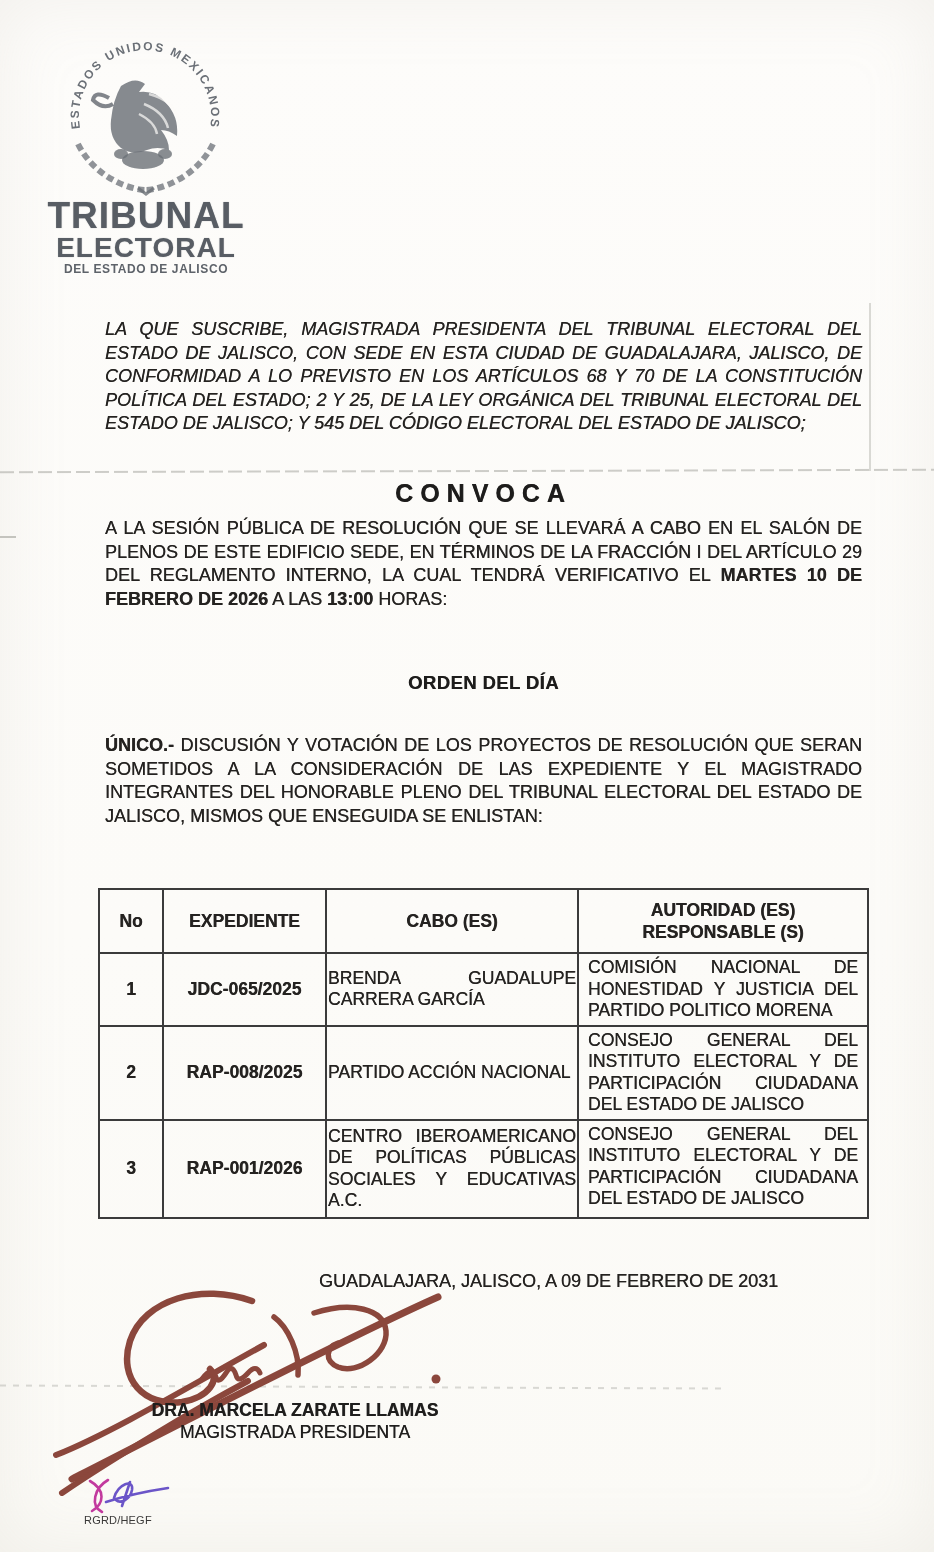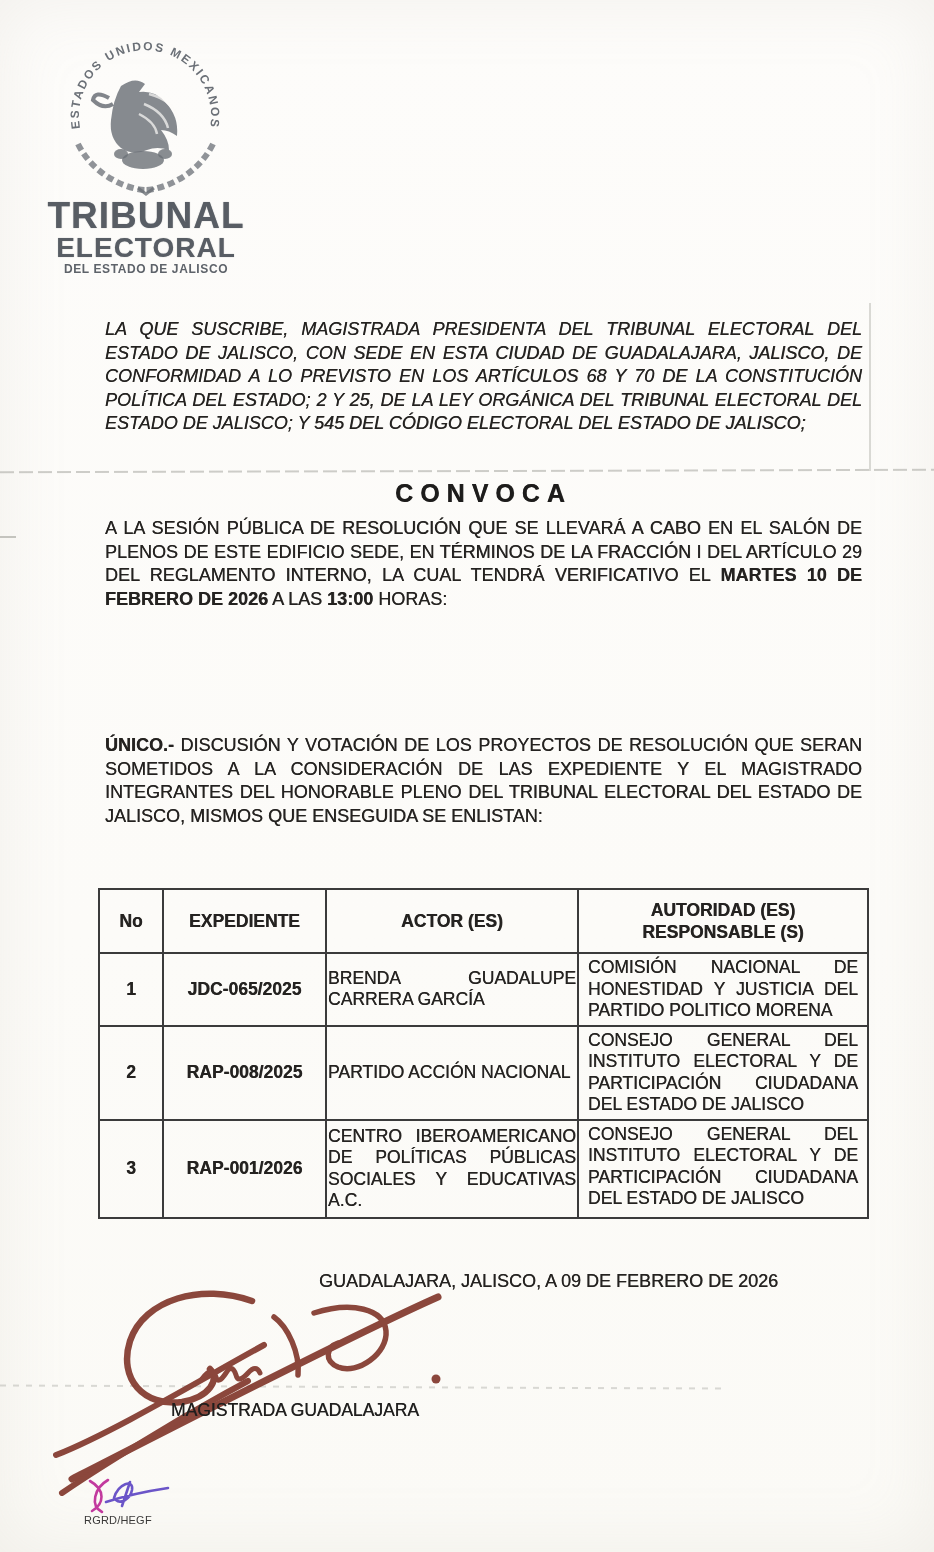--- a/index.html
+++ b/index.html
@@ -105,36 +105,37 @@
     <div class="wordmark-2">ELECTORAL</div>
     <div class="wordmark-3">DEL ESTADO DE JALISCO</div>
   </div>
 
   <div class="para p-intro">LA QUE SUSCRIBE, MAGISTRADA PRESIDENTA DEL TRIBUNAL ELECTORAL DEL ESTADO DE JALISCO, CON SEDE EN ESTA CIUDAD DE GUADALAJARA, JALISCO, DE CONFORMIDAD A LO PREVISTO EN LOS ARTÍCULOS 68 Y 70 DE LA CONSTITUCIÓN POLÍTICA DEL ESTADO; 2 Y 25, DE LA LEY ORGÁNICA DEL TRIBUNAL ELECTORAL DEL ESTADO DE JALISCO; Y 545 DEL CÓDIGO ELECTORAL DEL ESTADO DE JALISCO;</div>
 
   <div class="heading h-convoca">CONVOCA</div>
 
   <div class="para p-session"><span>A LA SESIÓN PÚBLICA DE RESOLUCIÓN QUE SE LLEVARÁ A CABO EN EL SALÓN DE PLENOS DE ESTE EDIFICIO SEDE, EN TÉRMINOS DE LA FRACCIÓN I DEL ARTÍCULO 29 DEL REGLAMENTO INTERNO, LA CUAL TENDRÁ VERIFICATIVO EL </span><span style="font-weight: 700;">MARTES 10 DE FEBRERO DE 2026</span><span> A LAS </span><span style="font-weight: 700;">13:00</span><span> HORAS:</span></div>
 
+  <div class="heading h-orden">ORDEN DEL DÍA</div>
 
   <div class="para p-unico"><span style="font-weight: 700;">ÚNICO.-</span><span> DISCUSIÓN Y VOTACIÓN DE LOS PROYECTOS DE RESOLUCIÓN QUE SERAN SOMETIDOS A LA CONSIDERACIÓN DE LAS EXPEDIENTE Y EL MAGISTRADO INTEGRANTES DEL HONORABLE PLENO DEL TRIBUNAL ELECTORAL DEL ESTADO DE JALISCO, MISMOS QUE ENSEGUIDA SE ENLISTAN:</span></div>
 
   <div class="table-wrap">
     <table class="cases">
       <colgroup>
         <col style="width:64px">
           <col style="width:163px">
           <col style="width:252px">
           <col style="width:290px">
       </colgroup>
       <thead>
         <tr>
           <th>No</th>
           <th>EXPEDIENTE</th>
-          <th>ACTOR (ES)</th>
+          <th>CABO (ES)</th>
           <th>AUTORIDAD (ES) RESPONSABLE (S)</th>
         </tr>
       </thead>
       <tbody>
           <tr>
             <td class="col-no">1</td>
             <td class="col-expediente">JDC-065/2025</td>
             <td class="col-actor">BRENDA GUADALUPE CARRERA GARCÍA</td>
             <td class="col-autoridad">COMISIÓN NACIONAL DE HONESTIDAD Y JUSTICIA DEL PARTIDO POLITICO MORENA</td>
           </tr>
@@ -147,37 +148,38 @@
           <tr>
             <td class="col-no">3</td>
             <td class="col-expediente">RAP-001/2026</td>
             <td class="col-actor">CENTRO IBEROAMERICANO DE POLÍTICAS PÚBLICAS SOCIALES Y EDUCATIVAS A.C.</td>
             <td class="col-autoridad">CONSEJO GENERAL DEL INSTITUTO ELECTORAL Y DE PARTICIPACIÓN CIUDADANA DEL ESTADO DE JALISCO</td>
           </tr>
         </tbody>
     </table>
   </div>
 
-  <div class="dateline">GUADALAJARA, JALISCO, A 09 DE FEBRERO DE 2026</div>
+  <div class="dateline">GUADALAJARA, JALISCO, A 09 DE FEBRERO DE 2031</div>
 
   <svg class="sig-main" width="392" height="215" viewBox="0 0 392 215">
     <g fill="none" stroke="#82382d" stroke-linecap="round" stroke-linejoin="round" opacity=".92">
       <path d="M 200,18 C 150,0 92,16 78,58 C 66,96 92,124 130,119 C 158,114 168,96 158,86" stroke-width="6.5"></path>
       <path d="M 20,196 C 110,150 300,52 386,14" stroke-width="7"></path>
       <path d="M 4,172 C 60,150 150,96 212,62" stroke-width="6"></path>
       <path d="M 10,210 C 60,176 140,128 196,98" stroke-width="6"></path>
       <path d="M 150,96 q 10,-14 14,-2 q 2,8 10,-4 q 6,-10 10,2 q 2,9 12,-2 q 8,-9 12,0" stroke-width="5"></path>
       <path d="M 222,34 C 236,44 248,70 246,92" stroke-width="5.5"></path>
       <path d="M 262,30 C 300,18 332,26 334,48 C 336,70 306,92 286,84 C 272,78 274,64 286,60" stroke-width="5.5"></path>
       <circle cx="384" cy="96" r="4.5" fill="#82382d" stroke="none"></circle>
     </g>
   </svg>
 
   <div class="name-block">
-    <div class="sig-title">MAGISTRADA GUADALAJARA</div>
+    <div class="sig-name">DRA. MARCELA ZARATE LLAMAS</div>
+    <div class="sig-title">MAGISTRADA PRESIDENTA</div>
   </div>
 
   <svg class="sig-initials" width="98" height="40" viewBox="0 0 98 40">
     <g fill="none" stroke-linecap="round">
       <path d="M 14,5 C 30,14 28,28 16,35 M 32,4 C 18,12 14,30 26,36" stroke="#c23a9e" stroke-width="2.6"></path>
       <path d="M 38,22 C 42,8 58,2 56,14 C 54,24 44,28 40,24 M 30,26 C 52,19 72,15 92,12 M 54,6 L 46,30" stroke="#6b55c8" stroke-width="2.6"></path>
     </g>
   </svg>
   <div class="initials-label">RGRD/HEGF</div>
 

